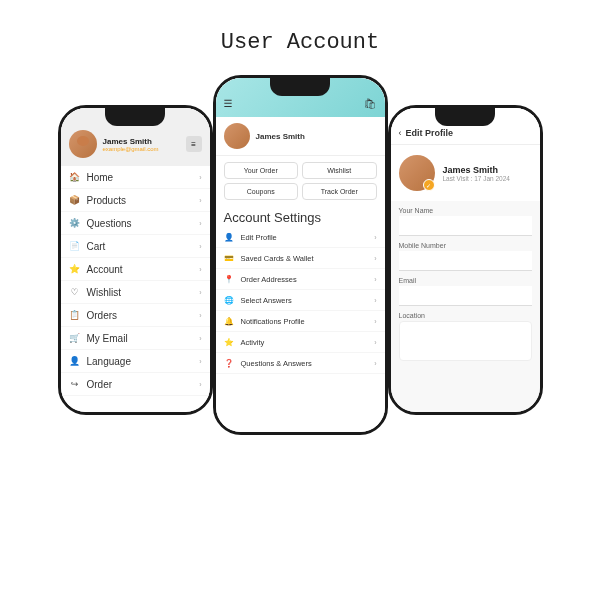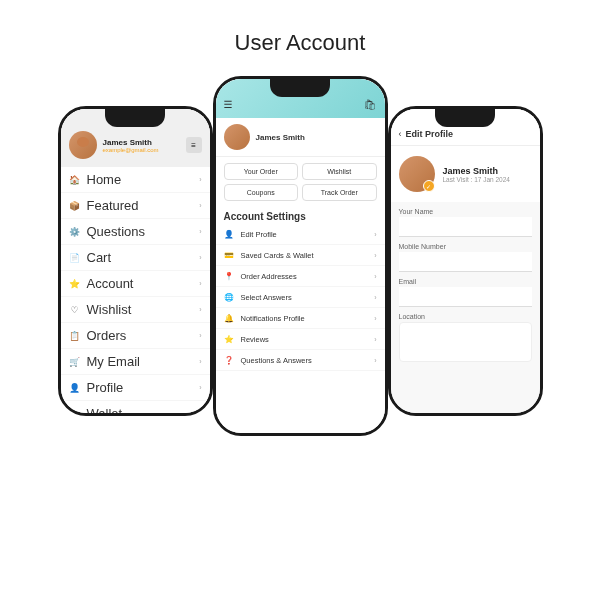--- a/index.html
+++ b/index.html
@@ -12,20 +12,21 @@
       width: 600px;
       height: 600px;
       overflow: hidden;
     }
     .page-title {
       font-size: 22px;
       font-weight: 500;
       color: #222;
       margin-top: 30px;
       margin-bottom: 20px;
+      font-family: Liberation Mono, monospace;
     }
     .phones-container {
       display: flex;
       align-items: flex-end;
       justify-content: center;
       gap: 0px;
       width: 100%;
       padding: 0 10px;
     }
 
@@ -130,21 +131,21 @@
     .p1-menu-icon {
       width: 12px;
       height: 12px;
       display: flex;
       align-items: center;
       justify-content: center;
       color: #555;
       font-size: 9px;
       flex-shrink: 0;
     }
-    .p1-menu-label { font-size: 13px; color: #333; flex: 1; }
+    .p1-menu-label { font-size: 10px; color: #333; flex: 1; }
     .p1-menu-arrow { font-size: 7px; color: #aaa; }
 
     
     .phone-mid {
       width: 175px;
       height: 360px;
       z-index: 2;
     }
     .phone-mid .screen {
       width: 100%;
@@ -185,22 +186,22 @@
     .p2-btn {
       background: #fff;
       border: 1px solid #ddd;
       border-radius: 4px;
       padding: 4px 0;
       text-align: center;
       font-size: 7px;
       color: #333;
     }
     .p2-section-title {
-      font-size: 10px;
-      font-weight: 700;
+      font-size: 13px;
+      font-weight: 400;
       color: #333;
       padding: 4px 8px 2px;
     }
     .p2-settings-item {
       display: flex;
       align-items: center;
       padding: 4px 8px;
       border-bottom: 1px solid #f5f5f5;
       gap: 5px;
     }
@@ -323,21 +324,21 @@
         <div class="p1-header-icon">≡</div>
       </div>
       <div class="p1-menu">
         <div class="p1-menu-item">
           <div class="p1-menu-icon">🏠</div>
           <span class="p1-menu-label">Home</span>
           <span class="p1-menu-arrow">›</span>
         </div>
         <div class="p1-menu-item">
           <div class="p1-menu-icon">📦</div>
-          <span class="p1-menu-label">Featured</span>
+          <span class="p1-menu-label">Products</span>
           <span class="p1-menu-arrow">›</span>
         </div>
         <div class="p1-menu-item">
           <div class="p1-menu-icon">⚙️</div>
           <span class="p1-menu-label">Questions</span>
           <span class="p1-menu-arrow">›</span>
         </div>
         <div class="p1-menu-item">
           <div class="p1-menu-icon">📄</div>
           <span class="p1-menu-label">Cart</span>
@@ -358,26 +359,26 @@
           <span class="p1-menu-label">Orders</span>
           <span class="p1-menu-arrow">›</span>
         </div>
         <div class="p1-menu-item">
           <div class="p1-menu-icon">🛒</div>
           <span class="p1-menu-label">My Email</span>
           <span class="p1-menu-arrow">›</span>
         </div>
         <div class="p1-menu-item">
           <div class="p1-menu-icon">👤</div>
-          <span class="p1-menu-label">Profile</span>
+          <span class="p1-menu-label">Language</span>
           <span class="p1-menu-arrow">›</span>
         </div>
         <div class="p1-menu-item">
           <div class="p1-menu-icon">↪</div>
-          <span class="p1-menu-label">Wallet</span>
+          <span class="p1-menu-label">Order</span>
           <span class="p1-menu-arrow">›</span>
         </div>
       </div>
     </div>
   </div>
 
   <div class="phone phone-mid">
     <div class="screen">
       <div class="p2-topbar">
         <span class="p2-hamburger">☰</span>
@@ -414,21 +415,21 @@
         <span class="p2-settings-label">Select Answers</span>
         <span class="p2-settings-arrow">›</span>
       </div>
       <div class="p2-settings-item">
         <div class="p2-settings-icon">🔔</div>
         <span class="p2-settings-label">Notifications Profile</span>
         <span class="p2-settings-arrow">›</span>
       </div>
       <div class="p2-settings-item">
         <div class="p2-settings-icon">⭐</div>
-        <span class="p2-settings-label">Reviews</span>
+        <span class="p2-settings-label">Activity</span>
         <span class="p2-settings-arrow">›</span>
       </div>
       <div class="p2-settings-item">
         <div class="p2-settings-icon">❓</div>
         <span class="p2-settings-label">Questions &amp; Answers</span>
         <span class="p2-settings-arrow">›</span>
       </div>
     </div>
   </div>
 

